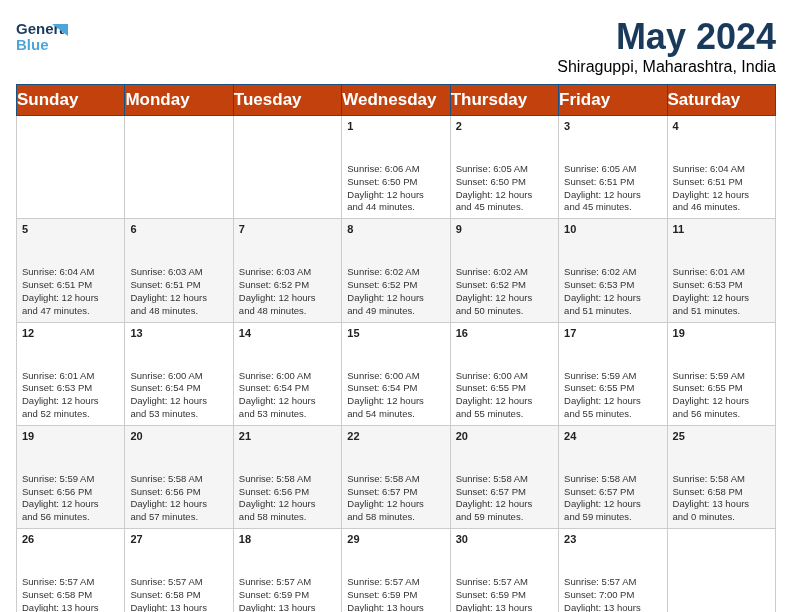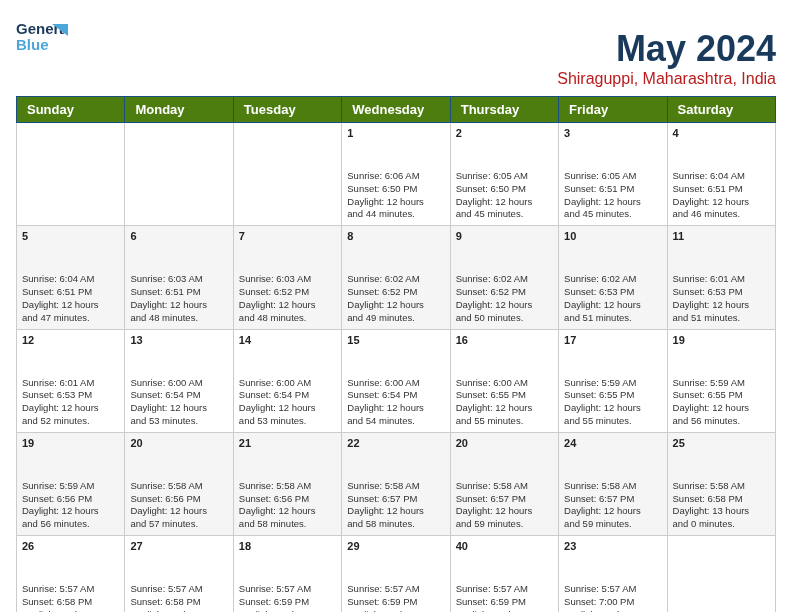--- a/index.html
+++ b/index.html
@@ -16,42 +16,41 @@
       align-items: flex-start;
       margin-bottom: 8px;
     }
     .logo {
       display: flex;
       flex-direction: column;
       align-items: flex-start;
     }
     .title-area {
       text-align: right;
-      margin-top: 12px;
     }
     .main-title {
       font-size: 36px;
       font-weight: bold;
       color: #1a3a5c;
     }
     .subtitle {
       font-size: 16px;
-      color: #b91c1c;
+      color: #000000;
     }
     table {
       width: 100%;
       border-collapse: collapse;
       table-layout: fixed;
     }
     thead tr th {
-      background: #4d7c0f;
+      background: #c2410c;
       color: #fff;
-      font-size: 13px;
+      font-size: 17px;
       font-weight: bold;
-      padding: 5px 10px;
+      padding: 5px 0;
       text-align: left;
       border: 1px solid #1a5080;
     }
     tbody tr td {
       border: 1px solid #ccc;
       vertical-align: top;
       padding: 4px 5px;
       font-size: 10px;
       color: #222;
       height: 80px;
@@ -318,21 +317,21 @@
 and 1 minute.</div>
         </td>
         <td>
           <span class="day-number">29</span>
           <div class="cell-content" style="white-space: pre-line;">Sunrise: 5:57 AM
 Sunset: 6:59 PM
 Daylight: 13 hours
 and 2 minutes.</div>
         </td>
         <td>
-          <span class="day-number">40</span>
+          <span class="day-number">30</span>
           <div class="cell-content" style="white-space: pre-line;">Sunrise: 5:57 AM
 Sunset: 6:59 PM
 Daylight: 13 hours
 and 2 minutes.</div>
         </td>
         <td>
           <span class="day-number">23</span>
           <div class="cell-content" style="white-space: pre-line;">Sunrise: 5:57 AM
 Sunset: 7:00 PM
 Daylight: 13 hours

